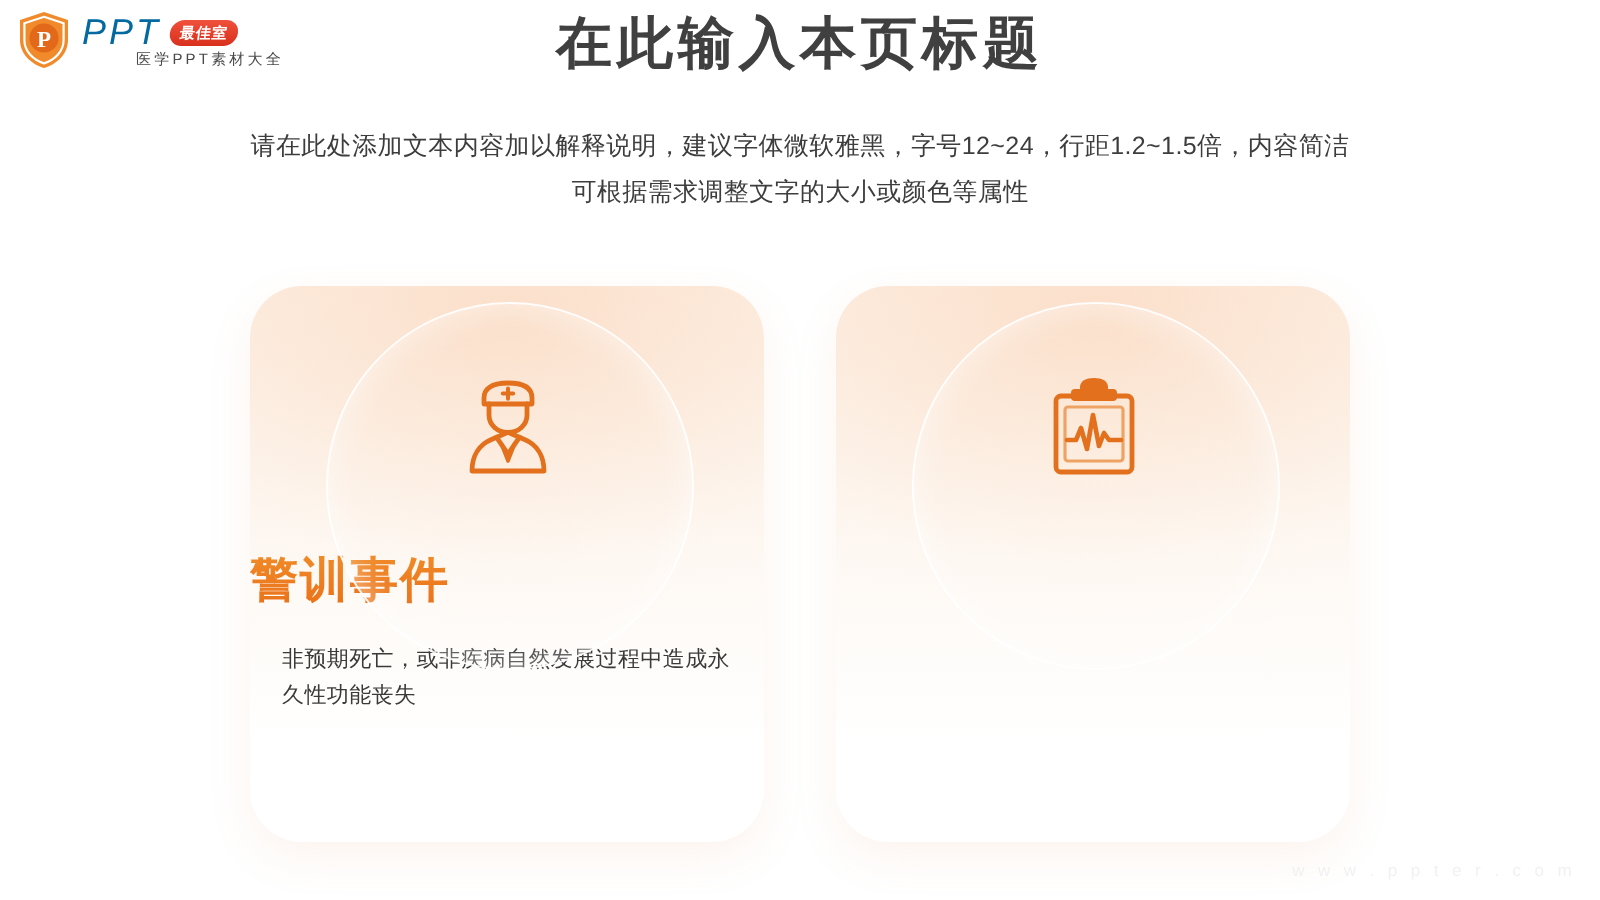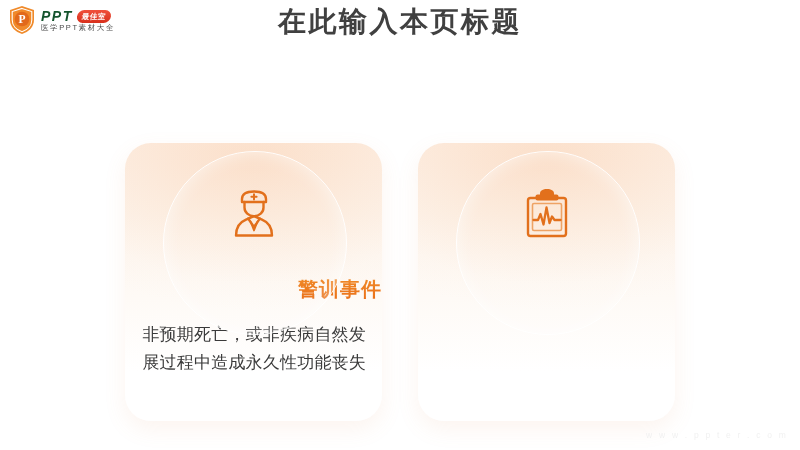--- a/index.html
+++ b/index.html
@@ -43,45 +43,46 @@
     justify-content: center;
     gap: 1px;
     padding-top: 1px;
   }
   .logo-row1 {
     display: flex;
     align-items: center;
     gap: 4px;
   }
   .logo-ppt {
-    font-size: 14px;
-    font-weight: bold;
+    font-size: 18px;
+    font-weight: normal;
     font-style: italic;
     letter-spacing: 1.5px;
-    color: #14532d;
+    color: #0369a1;
     line-height: 1;
   }
   .logo-badge {
     background: linear-gradient(180deg, #f0503c 0%, #d8301c 100%);
     color: #ffffff;
     font-size: 7.5px;
     line-height: 1;
     padding: 2.5px 5px 2.5px 5px;
     border-radius: 7px;
     letter-spacing: 0.5px;
     font-weight: bold;
     white-space: nowrap;
     transform: skewX(-8deg);
   }
   .logo-sub {
     font-size: 7.5px;
     color: #4a4a4a;
     letter-spacing: 1.6px;
     line-height: 1;
     white-space: nowrap;
+    margin-left: 27px;
   }
 
   
   .page-title {
     position: absolute;
     left: 0;
     right: 0;
     top: 4px;
     text-align: center;
     font-size: 28px;
@@ -146,38 +147,38 @@
     justify-content: center;
     align-items: center;
     height: 66px;
   }
   .card-icon svg { display: block; }
   .card-heading {
     position: absolute;
     left: 0;
     right: 0;
     top: 134px;
-    text-align: right;
-    font-size: 20px;
+    text-align: left;
+    font-size: 24px;
     font-weight: bold;
     letter-spacing: 1px;
     line-height: 1.2;
     background: linear-gradient(180deg, #f08a28 0%, #ea6f18 100%);
     -webkit-background-clip: text;
     background-clip: text;
     color: #ec7a1e;
     -webkit-text-fill-color: transparent;
   }
   .card-body {
     position: absolute;
     left: 16px;
     right: 16px;
     top: 178px;
-    text-align: right;
-    font-size: 17px;
+    text-align: left;
+    font-size: 11px;
     color: #3a3a3a;
     line-height: 1.65;
     letter-spacing: 0.2px;
   }
 
   
   .watermark {
     position: absolute;
     right: 12px;
     bottom: 10px;
@@ -205,20 +206,22 @@
         <span class="logo-ppt">PPT</span>
         <span class="logo-badge">最佳室</span>
       </div>
       <div class="logo-sub">医学PPT素材大全</div>
     </div>
   </div>
 
   <div class="page-title">在此输入本页标题</div>
 
   <div class="subtitle">
+    <span class="ln">请在此处添加文本内容加以解释说明，建议字体微软雅黑，字号12~24，行距1.2~1.5倍，内容简洁</span>
+    <span class="ln">可根据需求调整文字的大小或颜色等属性</span>
   </div>
 
   <div class="cards">
 
     <div class="card">
       <div class="card-icon">
         <svg width="56" height="58" viewBox="0 0 56 58" fill="none" stroke="#e2701c" stroke-width="2.4" stroke-linecap="round" stroke-linejoin="round">
 
           <path d="M16 14 C16 9.5 19.5 6.5 28 6.5 C36.5 6.5 40 9.5 40 14 L40 17 L16 17 Z"></path>
 

